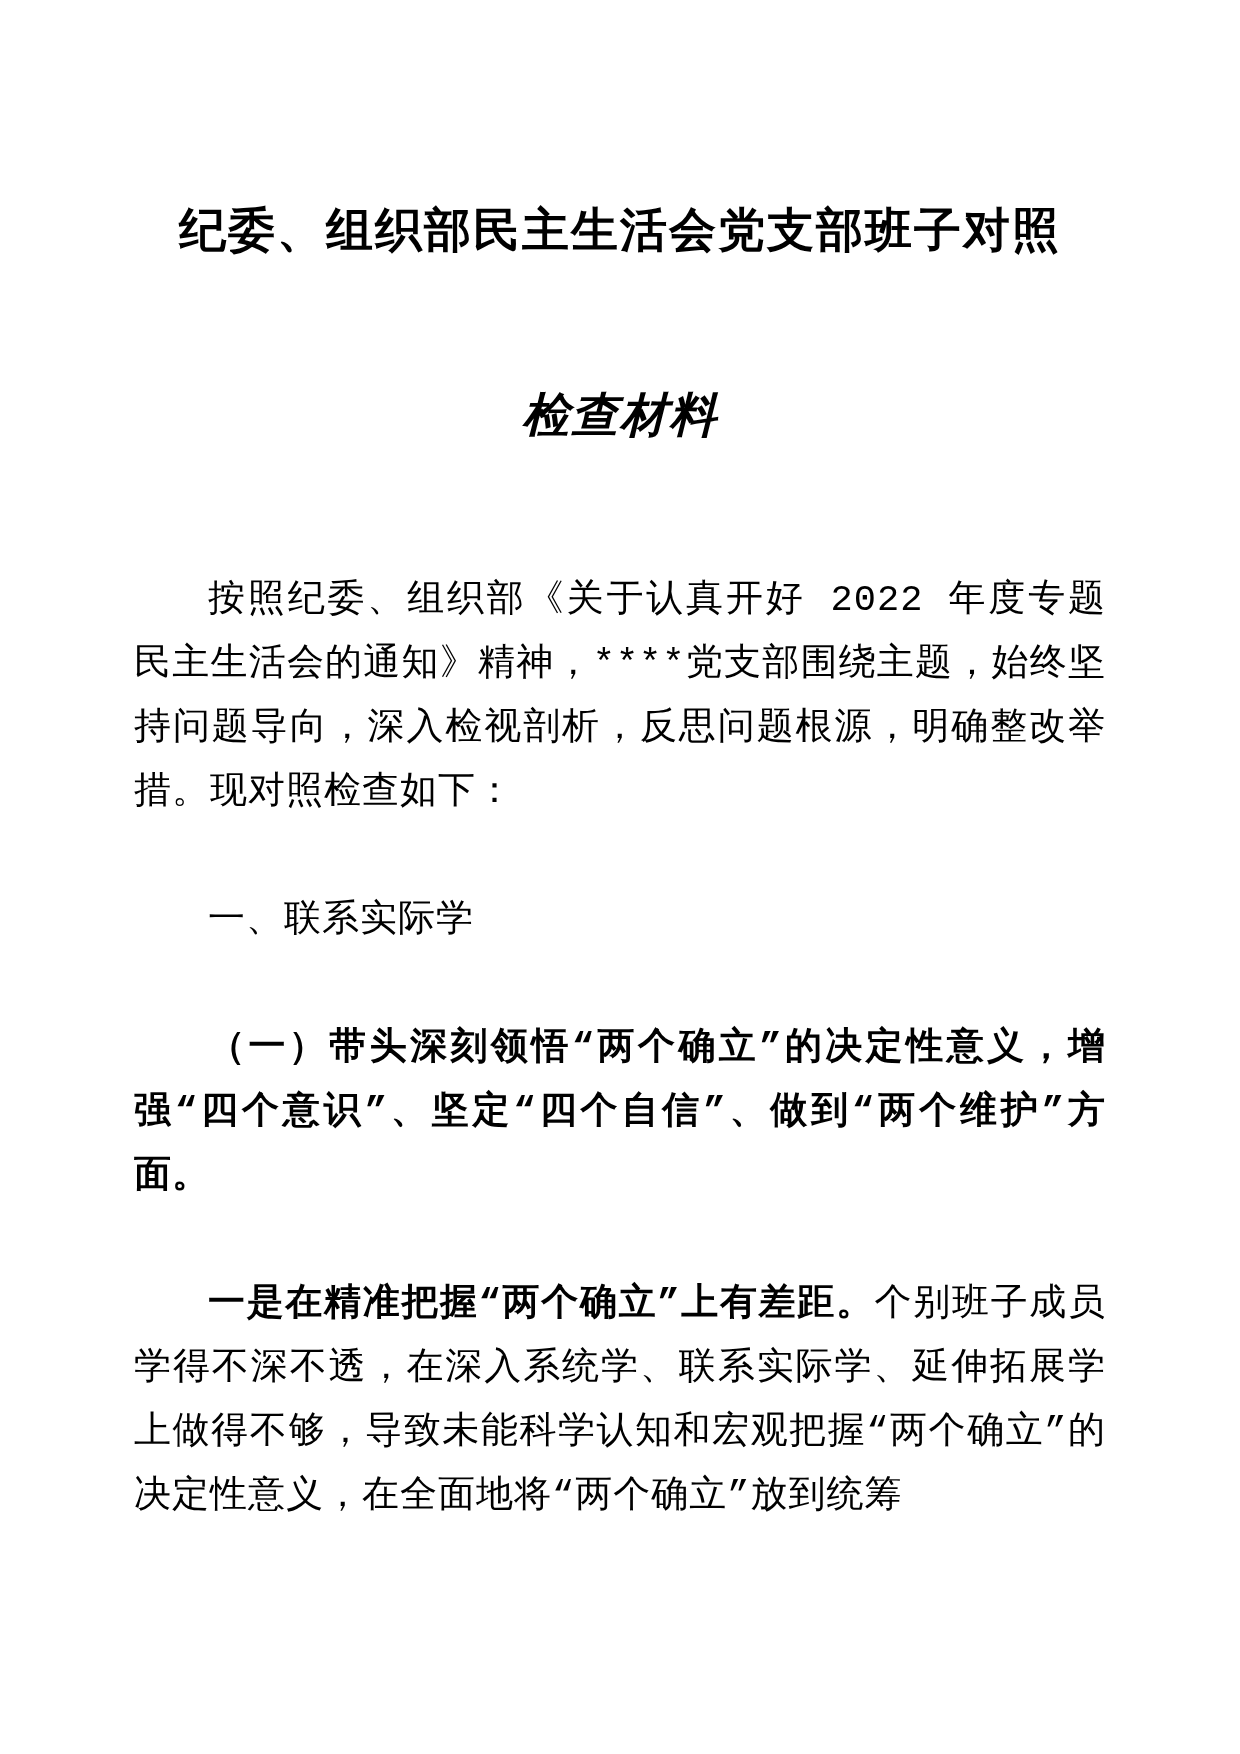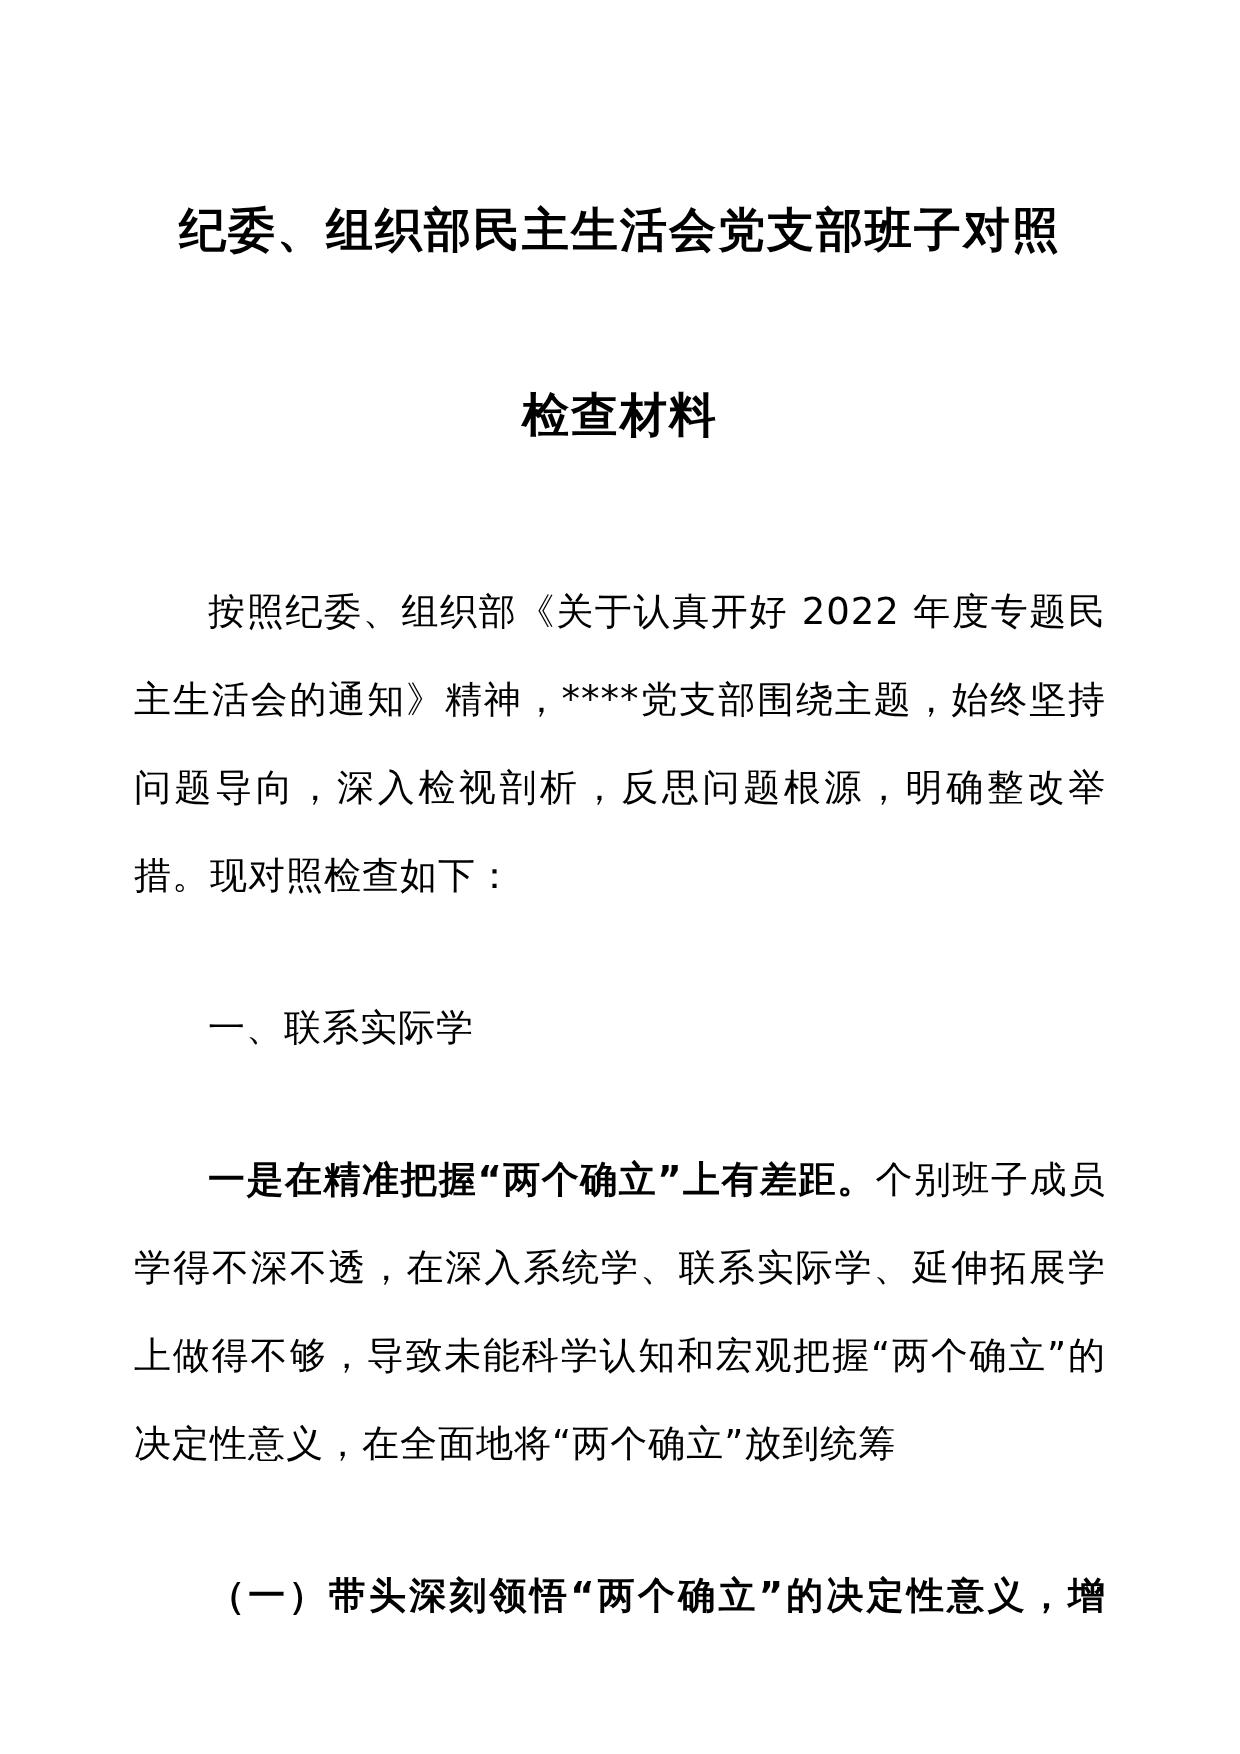--- a/index.html
+++ b/index.html
@@ -22,32 +22,34 @@
   .doc-title .title-line {
     font-size: 47px;
     font-weight: bold;
     line-height: 64px;
     text-align: center;
     letter-spacing: 2px;
     white-space: nowrap;
   }
   .doc-title .title-line + .title-line {
     margin-top: 121px;
+    font-style: italic;
   }
   .doc-title {
     margin-bottom: 121px;
   }
   p.body-para {
     font-size: 37px;
-    line-height: 88px;
+    line-height: 64px;
     letter-spacing: 1px;
     margin: 0 0 64px 0;
     text-align: justify;
     text-justify: inter-ideograph;
     word-break: break-all;
+    font-family: Liberation Mono, monospace;
   }
   .indent {
     text-indent: 2em;
   }
   .bold {
     font-weight: bold;
   }
 </style>
 </head>
 <body>
@@ -56,17 +58,17 @@
 
   <div class="doc-title">
     <div class="title-line">纪委、组织部民主生活会党支部班子对照</div>
     <div class="title-line">检查材料</div>
   </div>
 
   <p class="body-para indent">按照纪委、组织部《关于认真开好 2022 年度专题民主生活会的通知》精神，****党支部围绕主题，始终坚持问题导向，深入检视剖析，反思问题根源，明确整改举措。现对照检查如下：</p>
 
   <p class="body-para indent">一、联系实际学</p>
 
+  <p class="body-para indent bold">（一）带头深刻领悟“两个确立”的决定性意义，增强“四个意识”、坚定“四个自信”、做到“两个维护”方面。</p>
+
   <p class="body-para indent"><span class="bold">一是在精准把握“两个确立”上有差距。</span><span>个别班子成员学得不深不透，在深入系统学、联系实际学、延伸拓展学上做得不够，导致未能科学认知和宏观把握“两个确立”的决定性意义，在全面地将“两个确立”放到统筹</span></p>
-
-  <p class="body-para indent bold">（一）带头深刻领悟“两个确立”的决定性意义，增强“四个意识”、坚定“四个自信”、做到“两个维护”方面。</p>
 
 </div>
 
 </body></html>

